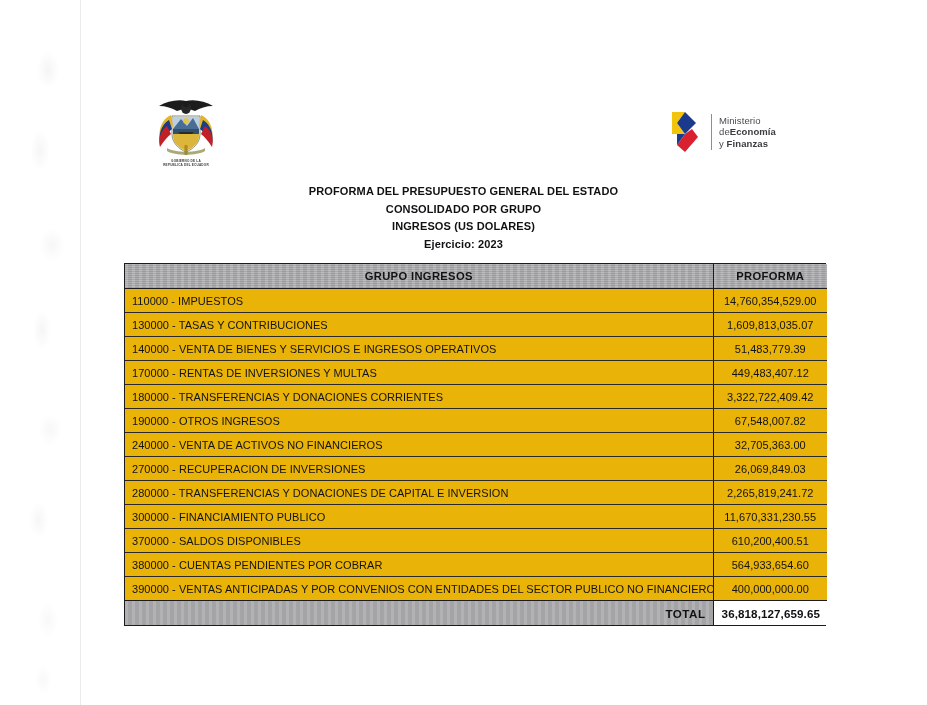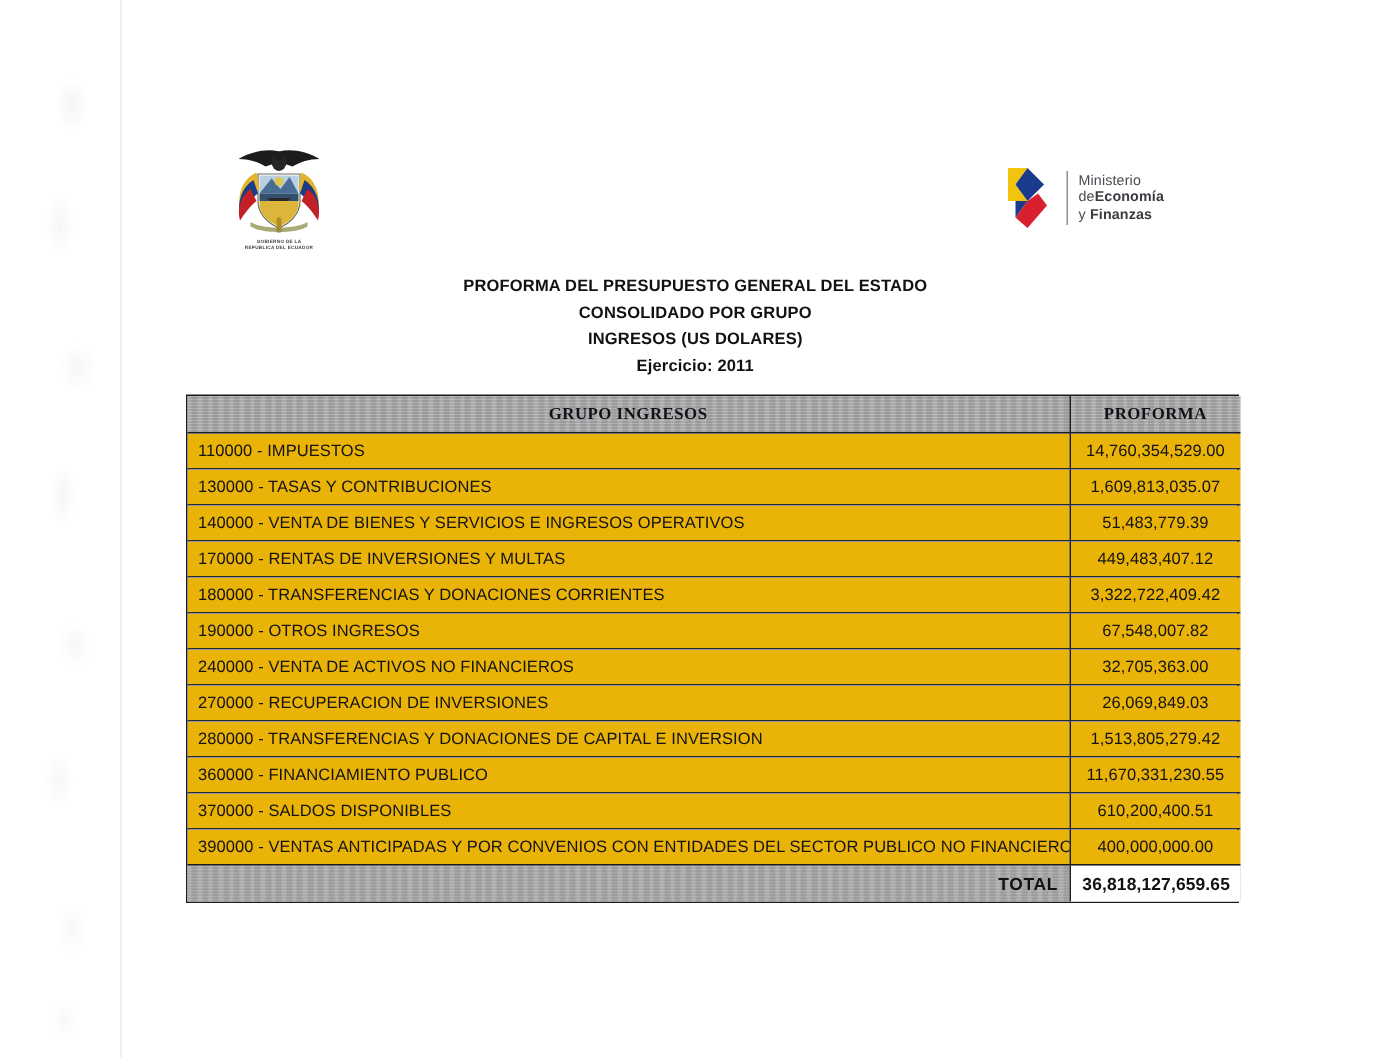--- a/index.html
+++ b/index.html
@@ -167,21 +167,20 @@
 
   thead th {
     height: 24px;
     padding: 0;
     font-size: 11.2px;
     font-weight: bold;
     color: #121215;
     letter-spacing: 0.35px;
     border-bottom: 1.4px solid #1b1b1e;
     text-align: center;
-    font-family: Liberation Serif, serif;
   }
   thead th.h-group { border-right: 1.4px solid #1b1b1e; }
 
   tbody td {
     height: 23px;
     padding: 0 7px;
     font-size: 11px;
     color: #131316;
     border-bottom: 1.1px solid #2a2a2e;
     background: #eab308;
@@ -278,21 +277,21 @@
         <div><span>de</span><b>Economía</b></div>
         <div><span>y</span> <b>Finanzas</b></div>
       </div>
     </div>
   </div>
 
   <div class="titles">
     <div>PROFORMA DEL PRESUPUESTO GENERAL DEL ESTADO</div>
     <div>CONSOLIDADO POR GRUPO</div>
     <div>INGRESOS (US DOLARES)</div>
-    <div>Ejercicio: 2011</div>
+    <div>Ejercicio: 2023</div>
   </div>
 
   <div class="table-wrap">
     <table class="budget">
       <colgroup>
         <col class="c-group">
         <col class="c-amount">
       </colgroup>
       <thead>
         <tr>
@@ -328,29 +327,33 @@
           <tr>
             <td class="c-label">240000 - VENTA DE ACTIVOS NO FINANCIEROS</td>
             <td class="c-value">32,705,363.00</td>
           </tr>
           <tr>
             <td class="c-label">270000 - RECUPERACION DE INVERSIONES</td>
             <td class="c-value">26,069,849.03</td>
           </tr>
           <tr>
             <td class="c-label">280000 - TRANSFERENCIAS Y DONACIONES DE CAPITAL E INVERSION</td>
-            <td class="c-value">1,513,805,279.42</td>
-          </tr>
-          <tr>
-            <td class="c-label">360000 - FINANCIAMIENTO PUBLICO</td>
+            <td class="c-value">2,265,819,241.72</td>
+          </tr>
+          <tr>
+            <td class="c-label">300000 - FINANCIAMIENTO PUBLICO</td>
             <td class="c-value">11,670,331,230.55</td>
           </tr>
           <tr>
             <td class="c-label">370000 - SALDOS DISPONIBLES</td>
             <td class="c-value">610,200,400.51</td>
+          </tr>
+          <tr>
+            <td class="c-label">380000 - CUENTAS PENDIENTES POR COBRAR</td>
+            <td class="c-value">564,933,654.60</td>
           </tr>
           <tr>
             <td class="c-label">390000 - VENTAS ANTICIPADAS Y POR CONVENIOS CON ENTIDADES DEL SECTOR PUBLICO NO FINANCIERO</td>
             <td class="c-value">400,000,000.00</td>
           </tr>
         </tbody>
       <tfoot>
         <tr class="grey-band">
           <td class="t-label grey-band">TOTAL</td>
           <td class="t-value">36,818,127,659.65</td>

